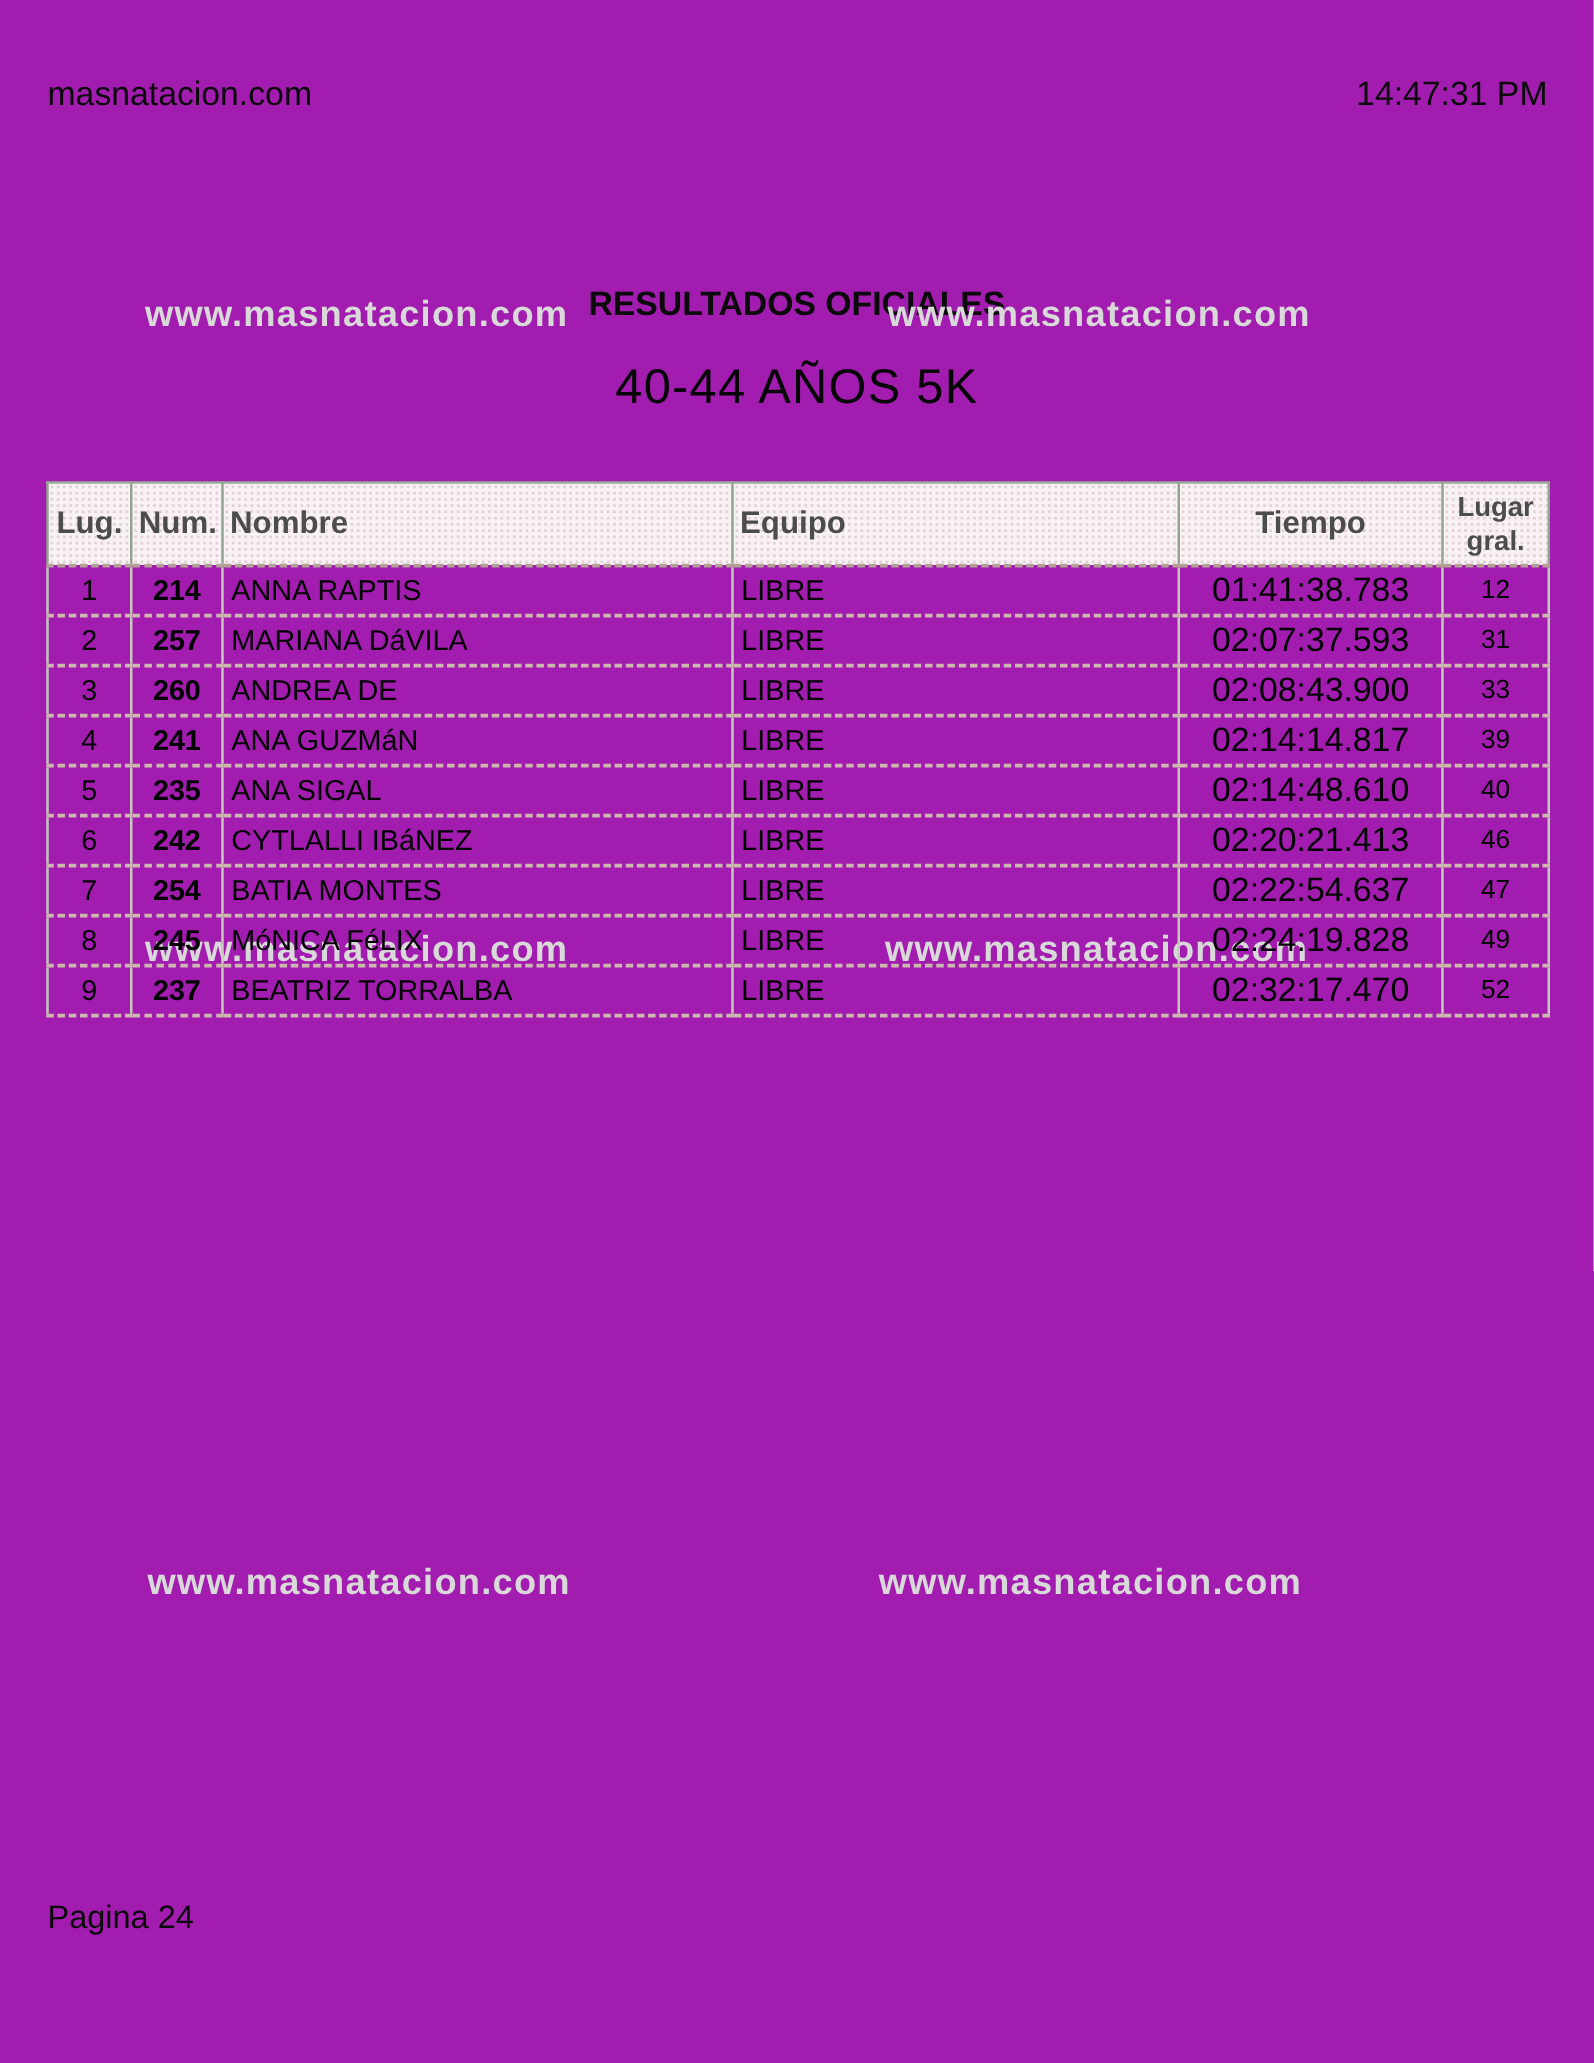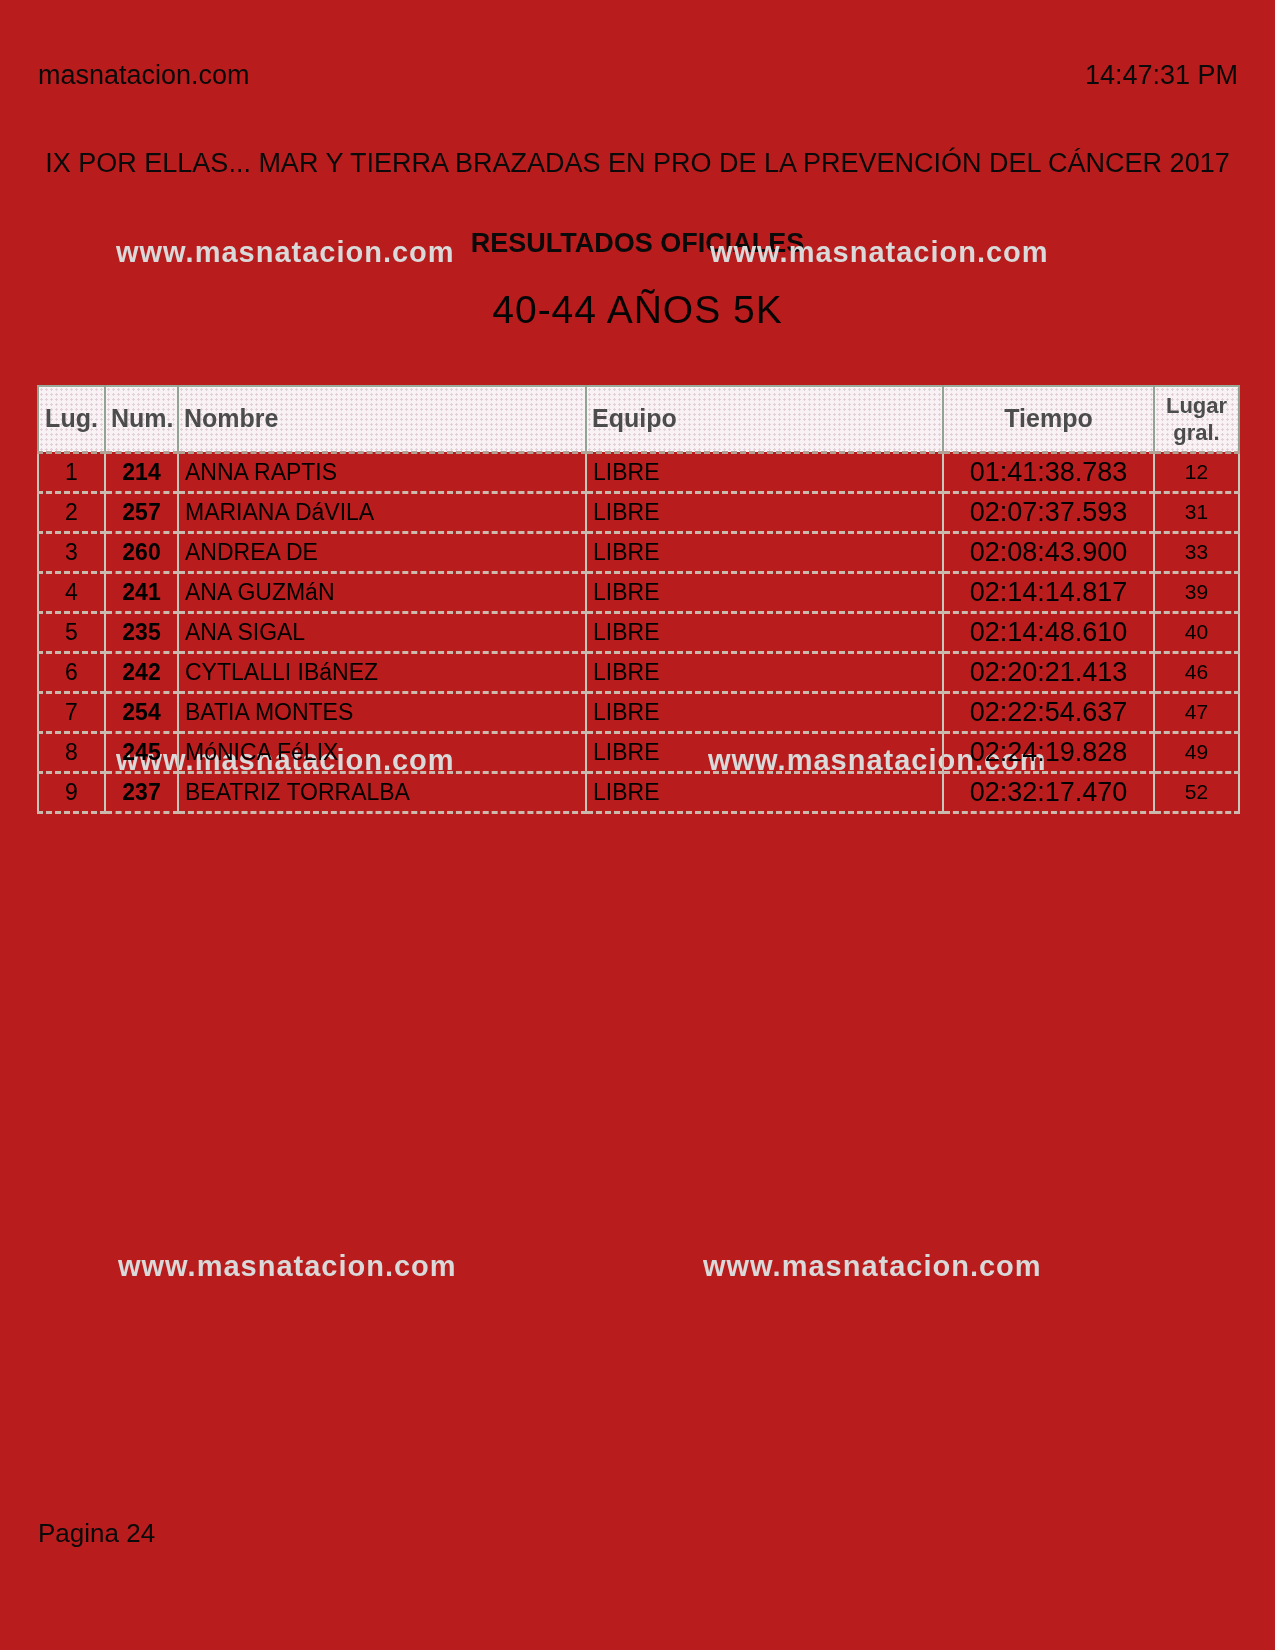--- a/index.html
+++ b/index.html
@@ -1,21 +1,21 @@
 <!DOCTYPE html>
 <html style="--watermark_gray: #d9d9d9; --header_bg: #f8f2f4; --header_text: #4c4c4c;"><head>
 <meta charset="utf-8">
 <style>
   * { margin: 0; padding: 0; box-sizing: border-box; }
   html, body { background: #ffffff; }
   .page {
     position: relative;
     width: 1275px;
     height: 1650px;
-    background: #b91c1c;
+    background: #a21caf;
     font-family: "Liberation Sans", sans-serif;
     color: #000;
     overflow: hidden;
   }
 
   
   .site-name {
     position: absolute; left: 38px; top: 60px;
     font-size: 27px; color: #0a0a0a;
   }
@@ -119,21 +119,20 @@
   }
 </style>
 </head>
 <body>
 
 <div class="page">
 
   <div class="site-name">masnatacion.com</div>
   <div class="timestamp">14:47:31 PM</div>
 
-  <div class="title-line1">IX POR ELLAS... MAR Y TIERRA BRAZADAS EN PRO DE LA PREVENCIÓN DEL CÁNCER 2017</div>
   <div class="title-line3">RESULTADOS OFICIALES</div>
   <div class="category-title">40-44 AÑOS 5K</div>
 
   <div class="watermark wm-1a">www.masnatacion.com</div>
   <div class="watermark wm-1b">www.masnatacion.com</div>
   <div class="watermark wm-2a">www.masnatacion.com</div>
   <div class="watermark wm-2b">www.masnatacion.com</div>
   <div class="watermark wm-3a">www.masnatacion.com</div>
   <div class="watermark wm-3b">www.masnatacion.com</div>
 

